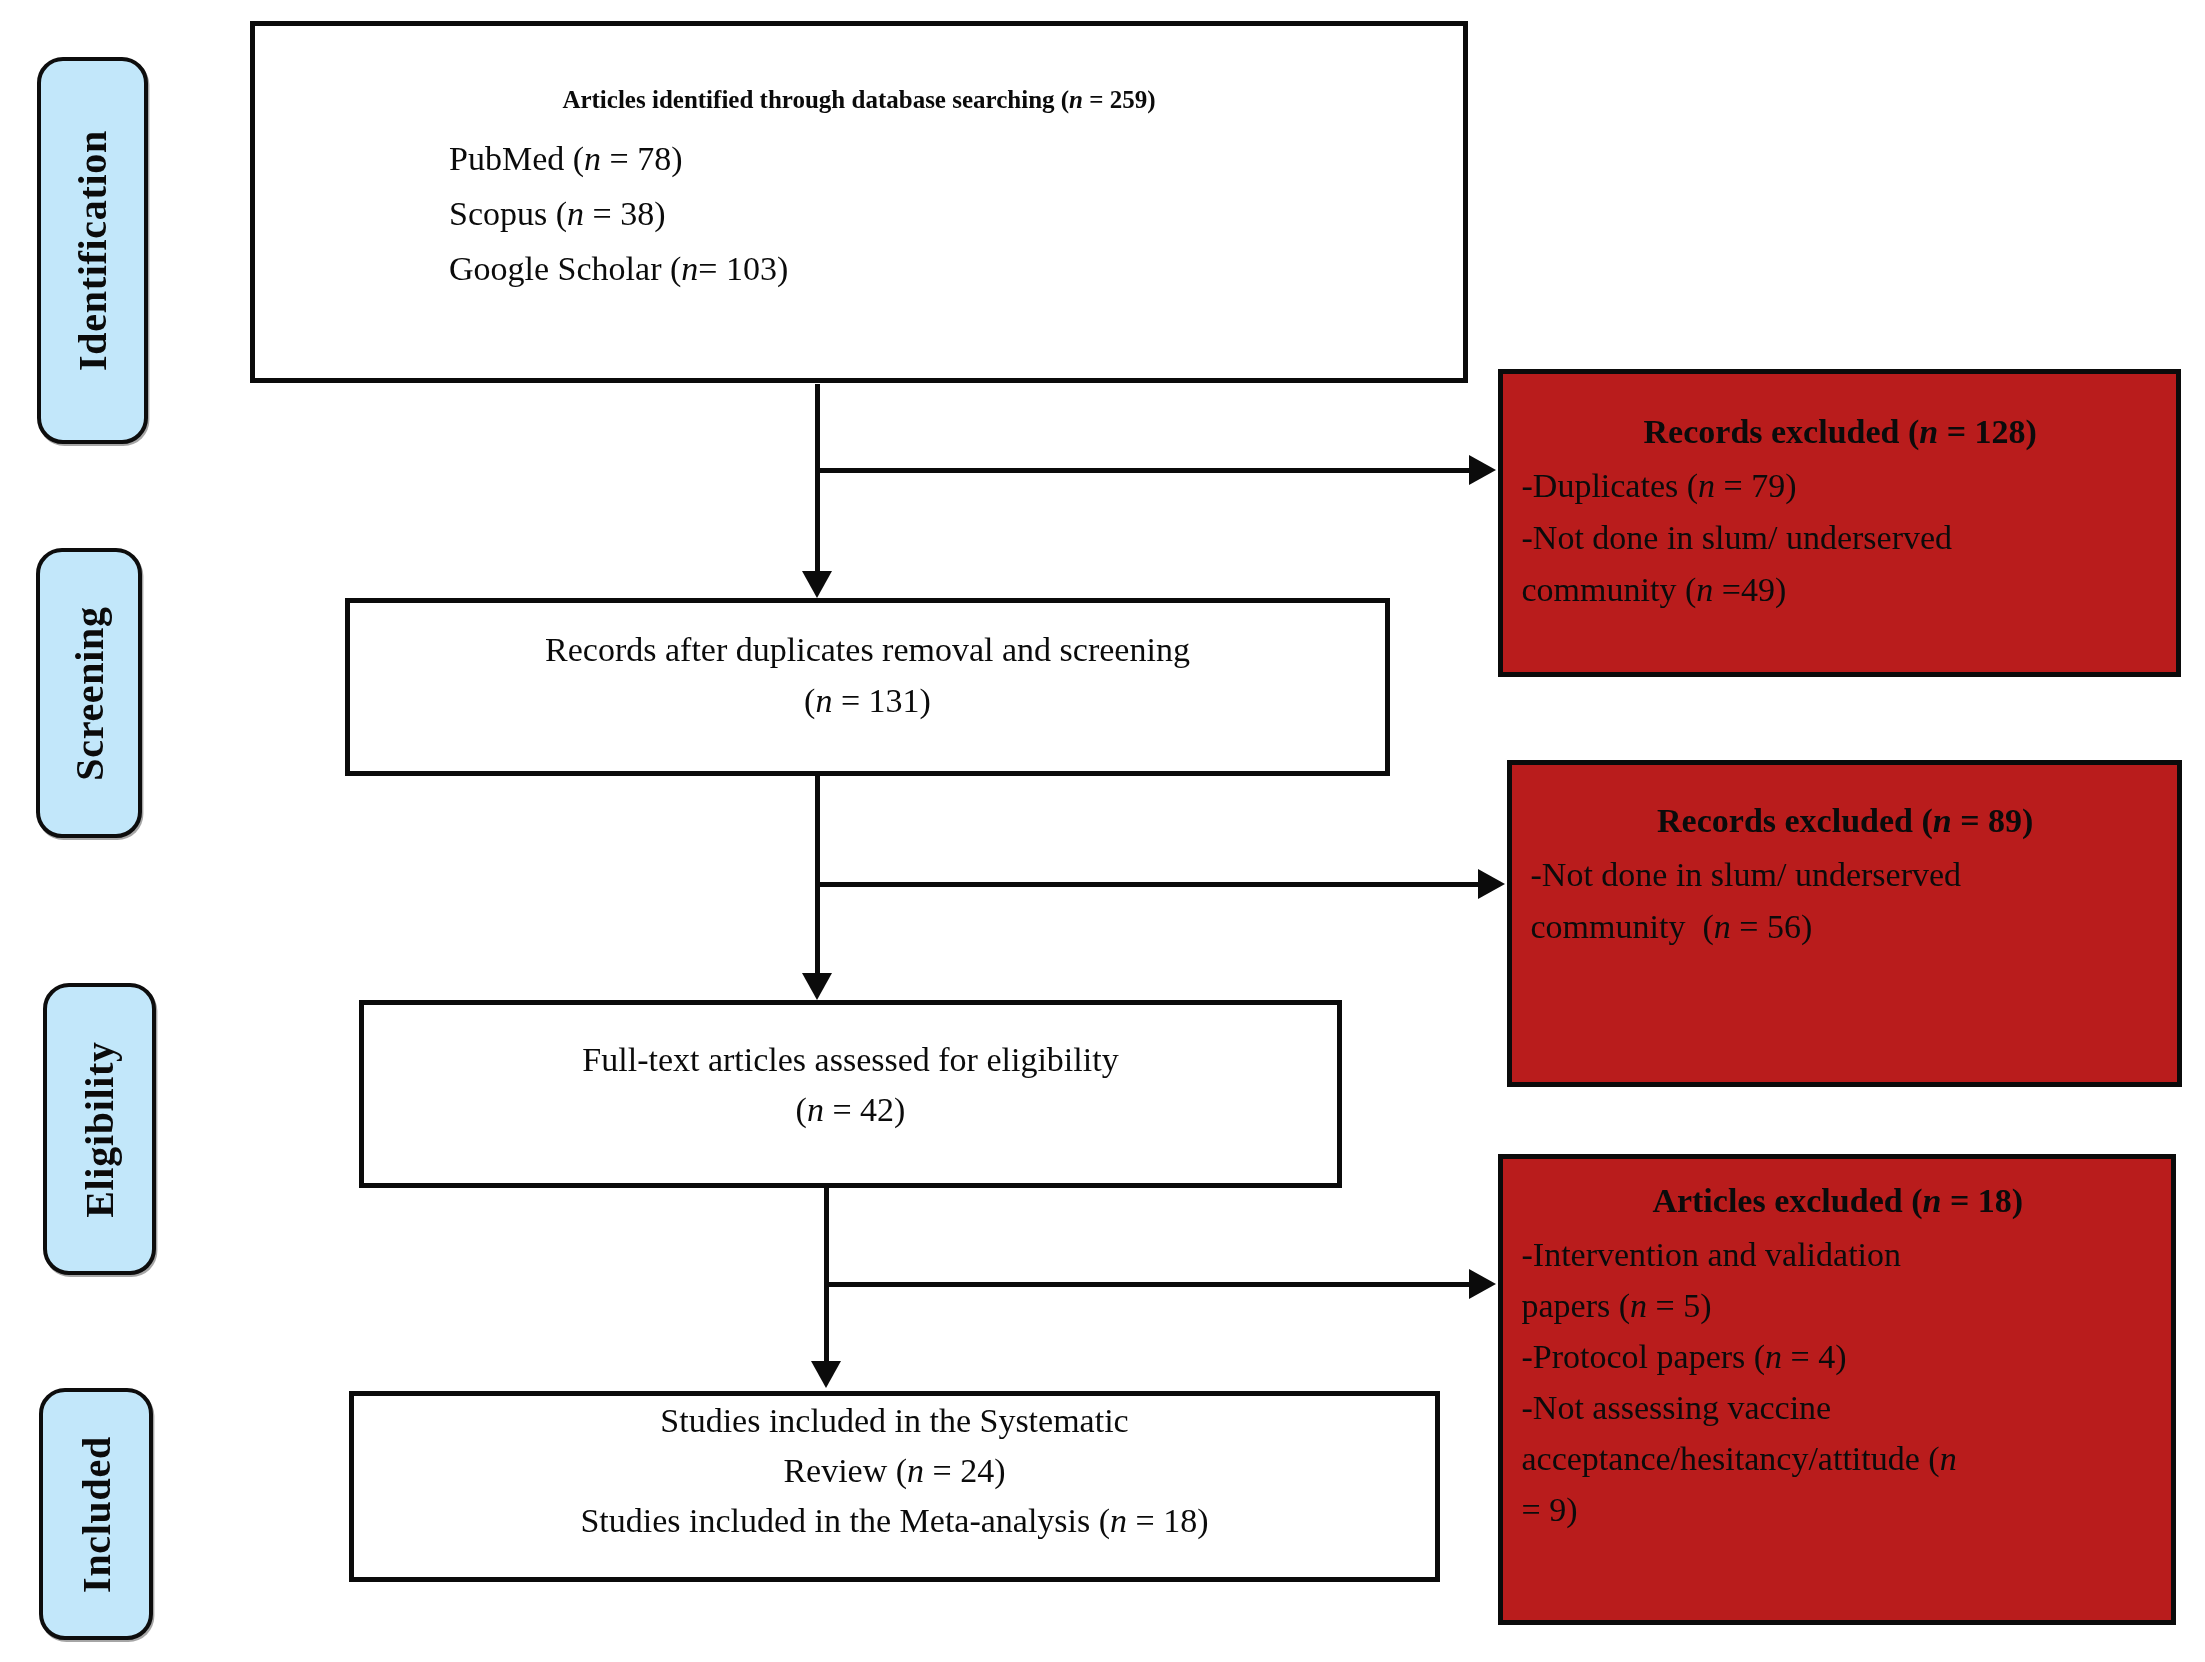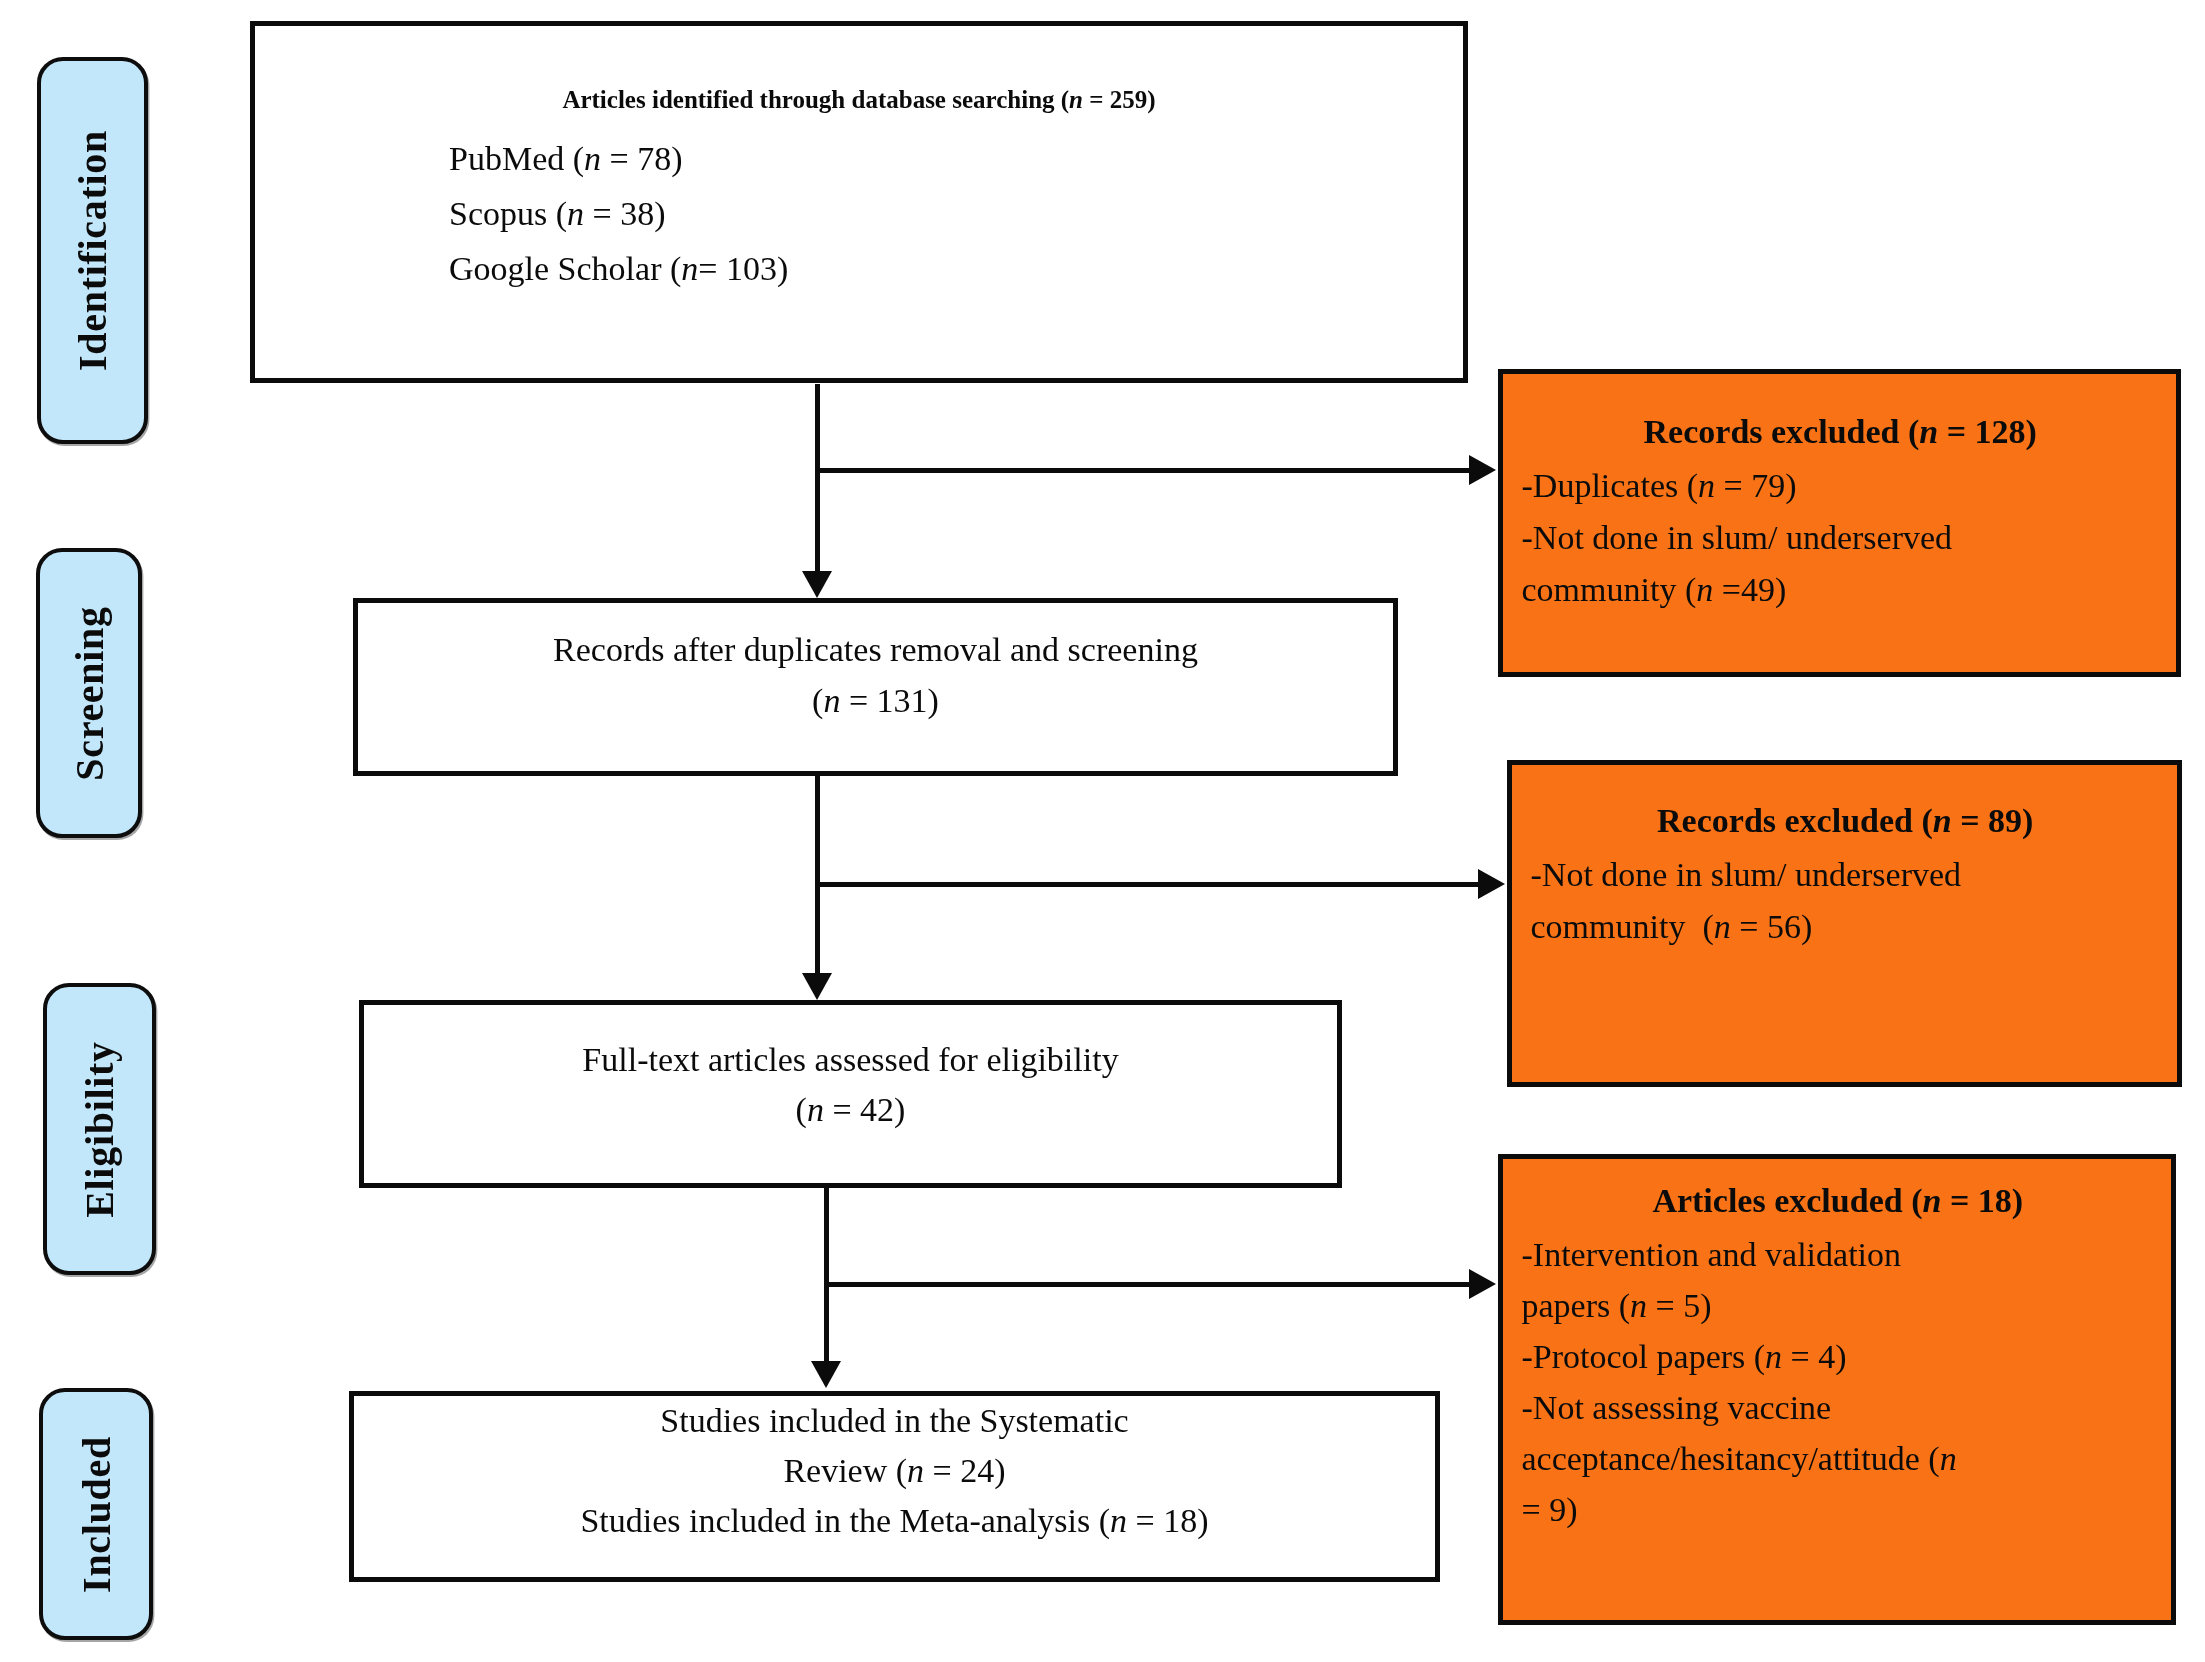--- a/index.html
+++ b/index.html
@@ -22,28 +22,28 @@
   #stage-included{left:39px;top:1388px;width:114px;height:252px;}
 
   
   .fbox{
     position:absolute;background:#ffffff;border:5px solid #0b0b0b;box-sizing:border-box;
     font-size:34px;line-height:51px;
   }
   #box-identified{left:250px;top:21.4px;width:1218px;height:362px;padding-top:52px;}
   .fbox-title{text-align:center;font-weight:bold;font-size:25px;line-height:43px;}
   .src-list{margin:10px 0 0 194px;line-height:55px;}
-  #box-screened{left:353px;top:598px;width:1045px;height:178px;padding-top:21.4px;text-align:center;}
+  #box-screened{left:345px;top:598px;width:1045px;height:178px;padding-top:21.4px;text-align:center;}
   #box-eligibility{left:331px;top:1000px;width:983px;height:188px;padding-top:30px;text-align:center;line-height:50px;margin-left:28px;}
   #box-included{left:349px;top:1391px;width:1091px;height:191px;padding-top:0px;text-align:center;line-height:50px;}
   .pre{white-space:pre-wrap;}
 
   
   .xbox{
-    position:absolute;background:#f97316;border:5px solid #0b0b0b;box-sizing:border-box;
+    position:absolute;background:#b91c1c;border:5px solid #0b0b0b;box-sizing:border-box;
     font-size:34px;padding:0 17px 0 18.5px;
   }
   .xbox-title{text-align:center;font-weight:bold;font-size:34px;line-height:43px;margin-bottom:7.1px;}
   .xitem{white-space:pre-wrap;line-height:52px;}
   #xbox-128{left:1498px;top:369px;width:683px;height:308px;padding-top:36px;}
   #xbox-89{left:1507px;top:760px;width:675px;height:327px;padding-top:34px;}
   #xbox-18{left:1498px;top:1154px;width:678px;height:471px;padding-top:20px;}
   #xbox-18 .xitem{line-height:51px;}
 
   

